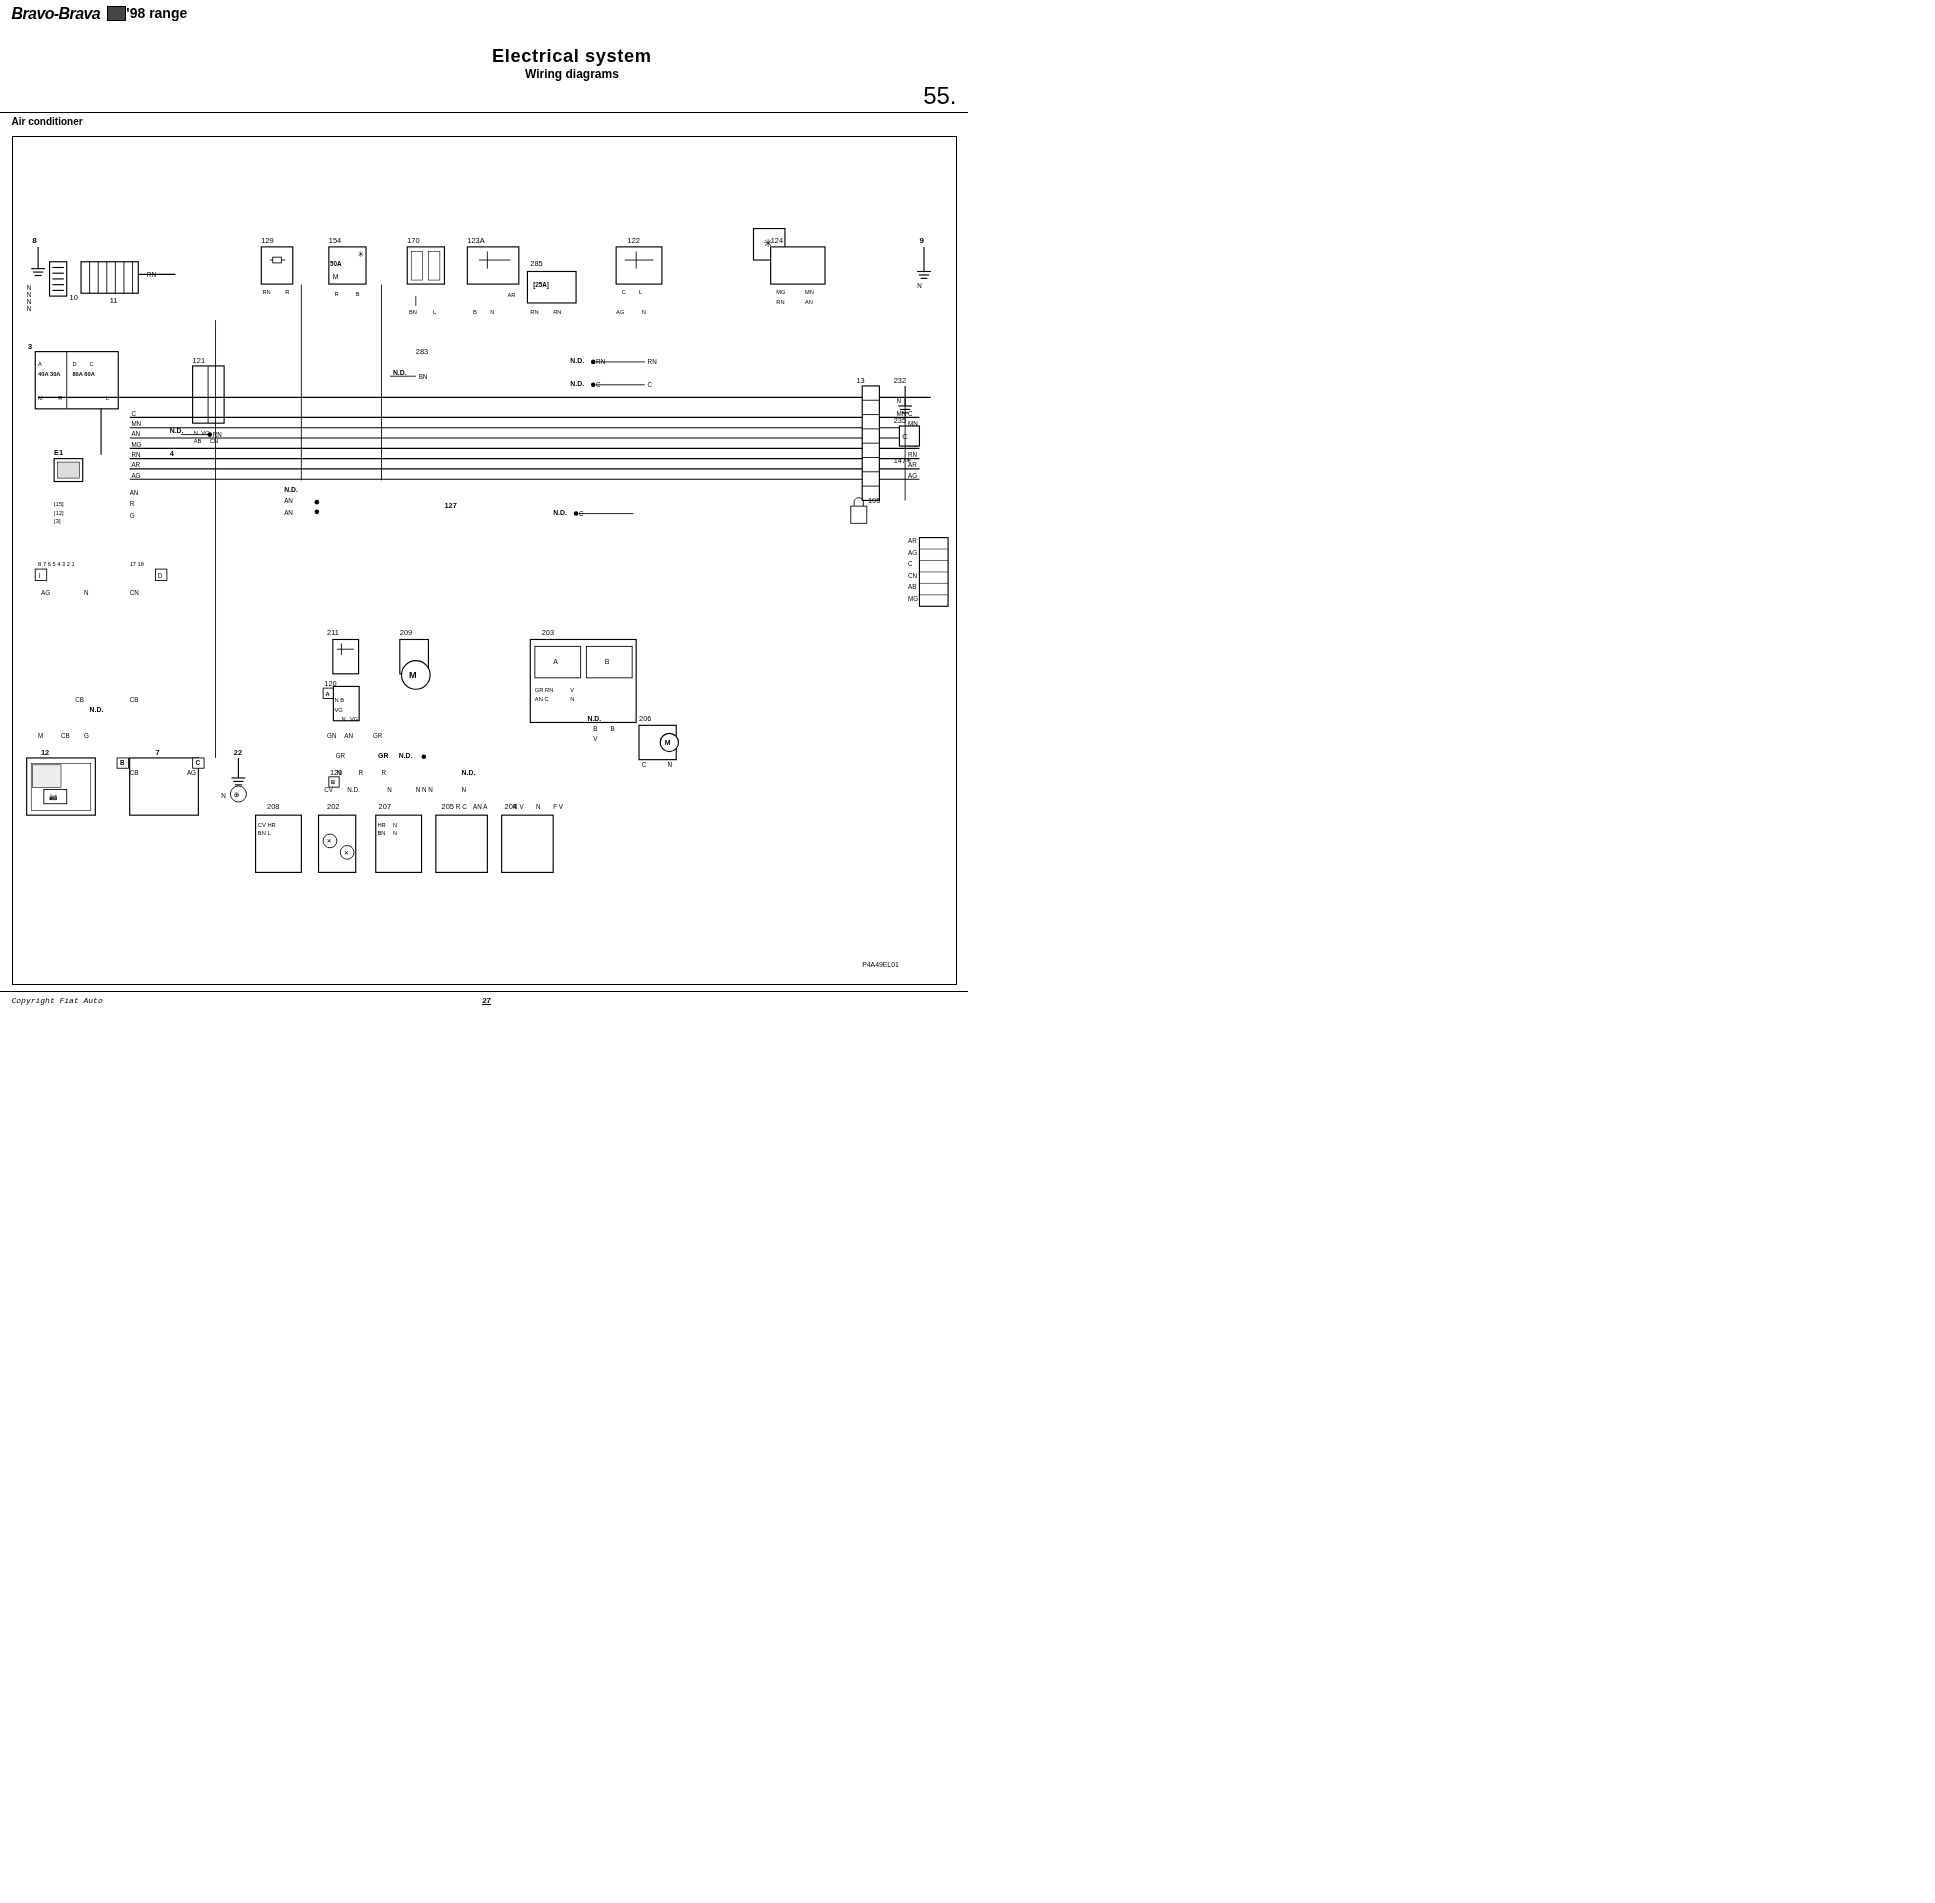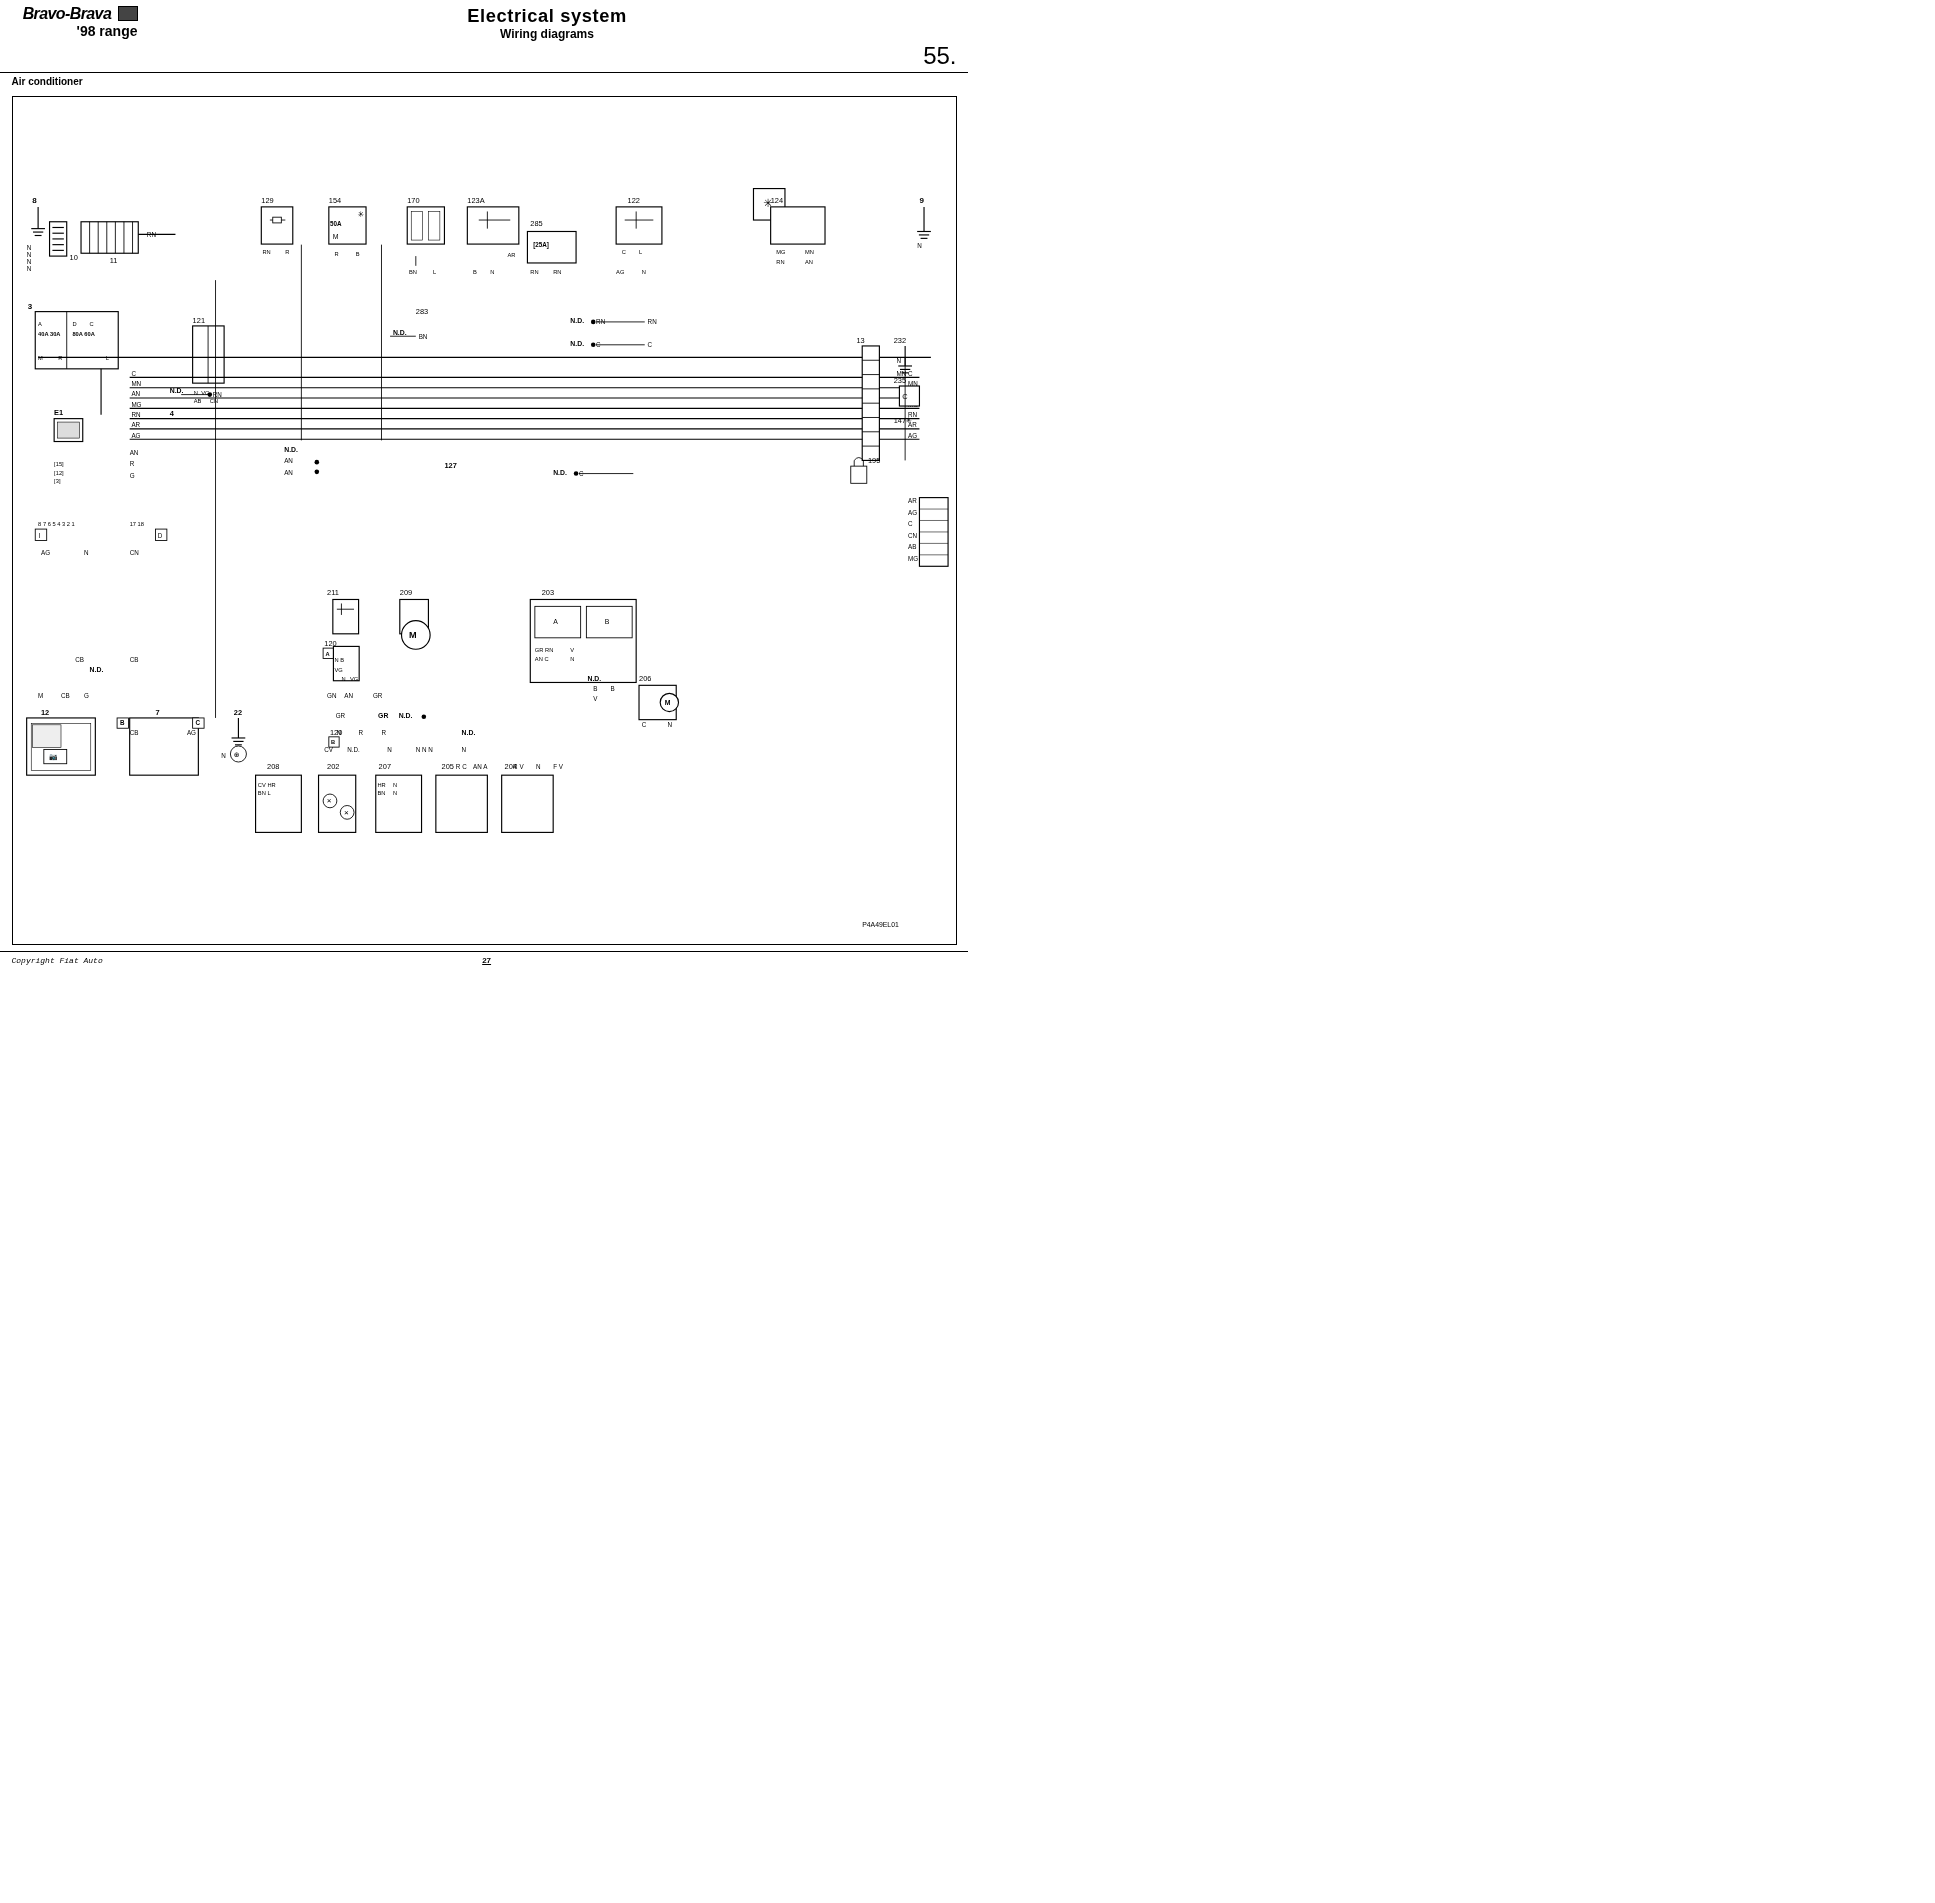--- a/index.html
+++ b/index.html
@@ -22,23 +22,22 @@
     .header {
       display: flex;
       align-items: flex-start;
       padding: 4.6px 11.5px 2.3px 11.5px;
       border-bottom: 1.1px solid #000;
       position: relative;
     }
 
     .brand-section {
       display: flex;
-      flex-direction: column;
+      flex-direction: row;
       min-width: 126px;
-      align-items: flex-end;
     }
 
     .brand-title {
       font-size: 16px;
       font-weight: 900;
       font-style: italic;
       color: #000;
       letter-spacing: -0.6px;
     }
 
@@ -62,20 +61,21 @@
     .center-header {
       flex: 1;
       text-align: center;
     }
 
     .main-title {
       font-size: 18.3px;
       font-weight: 900;
       color: #000;
       letter-spacing: 0.6px;
+      margin-top: 40px;
     }
 
     .sub-title {
       font-size: 12px;
       font-weight: bold;
       color: #000;
     }
 
     .page-number {
       font-size: 24px;

